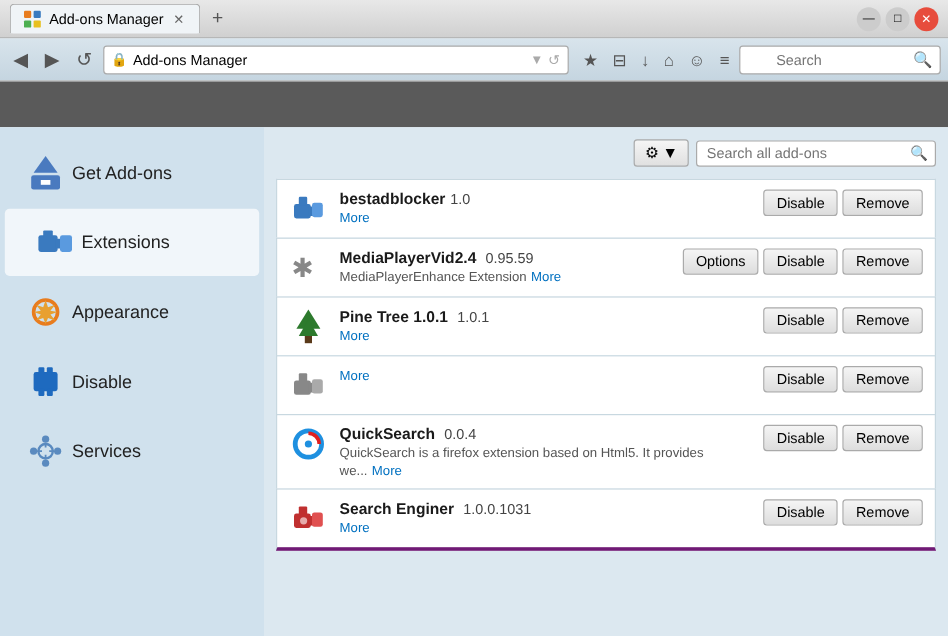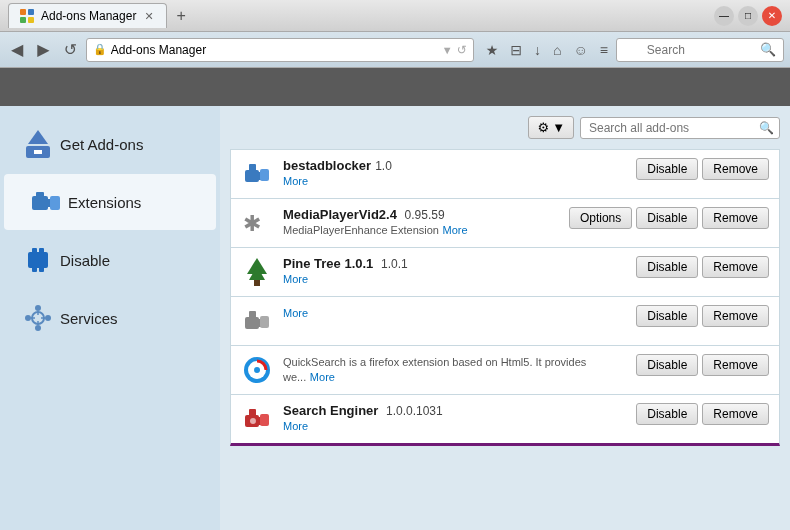--- a/index.html
+++ b/index.html
@@ -369,20 +369,29 @@
         <svg width="36" height="36" viewBox="0 0 36 36">
           <rect x="4" y="12" width="16" height="14" rx="2" fill="#3a7abf"></rect>
           <rect x="18" y="15" width="6" height="8" rx="1" fill="#3a7abf"></rect>
           <rect x="22" y="12" width="10" height="14" rx="2" fill="#5a9adf"></rect>
           <rect x="8" y="8" width="8" height="6" rx="1" fill="#3a7abf"></rect>
         </svg>
       </div>
       <span class="sidebar-label">Extensions</span>
     </div>
 
+    <div class="sidebar-item">
+      <div class="sidebar-icon">
+        <svg width="36" height="36" viewBox="0 0 36 36">
+          <circle cx="18" cy="18" r="10" fill="none" stroke="#e87c1e" stroke-width="3"></circle>
+          <path d="M18 8 L20 14 L26 12 L22 17 L28 18 L22 20 L26 25 L20 23 L18 28 L16 23 L10 25 L14 20 L8 18 L14 17 L10 12 L16 14 Z" fill="#e8a030"></path>
+        </svg>
+      </div>
+      <span class="sidebar-label">Appearance</span>
+    </div>
 
     <div class="sidebar-item">
       <div class="sidebar-icon">
         <svg width="36" height="36" viewBox="0 0 36 36">
           <rect x="8" y="10" width="20" height="16" rx="2" fill="#1e6abf"></rect>
           <rect x="12" y="6" width="5" height="6" rx="1" fill="#1e6abf"></rect>
           <rect x="19" y="6" width="5" height="6" rx="1" fill="#1e6abf"></rect>
           <rect x="12" y="24" width="5" height="6" rx="1" fill="#1e6abf"></rect>
           <rect x="19" y="24" width="5" height="6" rx="1" fill="#1e6abf"></rect>
         </svg>
@@ -504,20 +513,23 @@
       <div class="addon-row">
         <div class="addon-icon">
           <svg width="32" height="32" viewBox="0 0 32 32">
             <circle cx="16" cy="16" r="13" fill="#1e90e0"></circle>
             <circle cx="16" cy="16" r="9" fill="white"></circle>
             <path d="M16 7 A9 9 0 0 1 25 16" fill="none" stroke="#e02020" stroke-width="3"></path>
             <circle cx="16" cy="16" r="3" fill="#1e90e0"></circle>
           </svg>
         </div>
         <div class="addon-info">
+          <div class="addon-name">
+            <span>QuickSearch</span>&nbsp;<span class="version">0.0.4</span>
+          </div>
           <div><span class="addon-desc">QuickSearch is a firefox extension based on Html5. It provides we...</span>&nbsp;<a class="addon-more">More</a></div>
         </div>
         <div class="addon-actions">
           <button class="btn-addon">Disable</button>
           <button class="btn-addon">Remove</button>
         </div>
       </div>
 
       <div class="addon-row">
         <div class="addon-icon">

